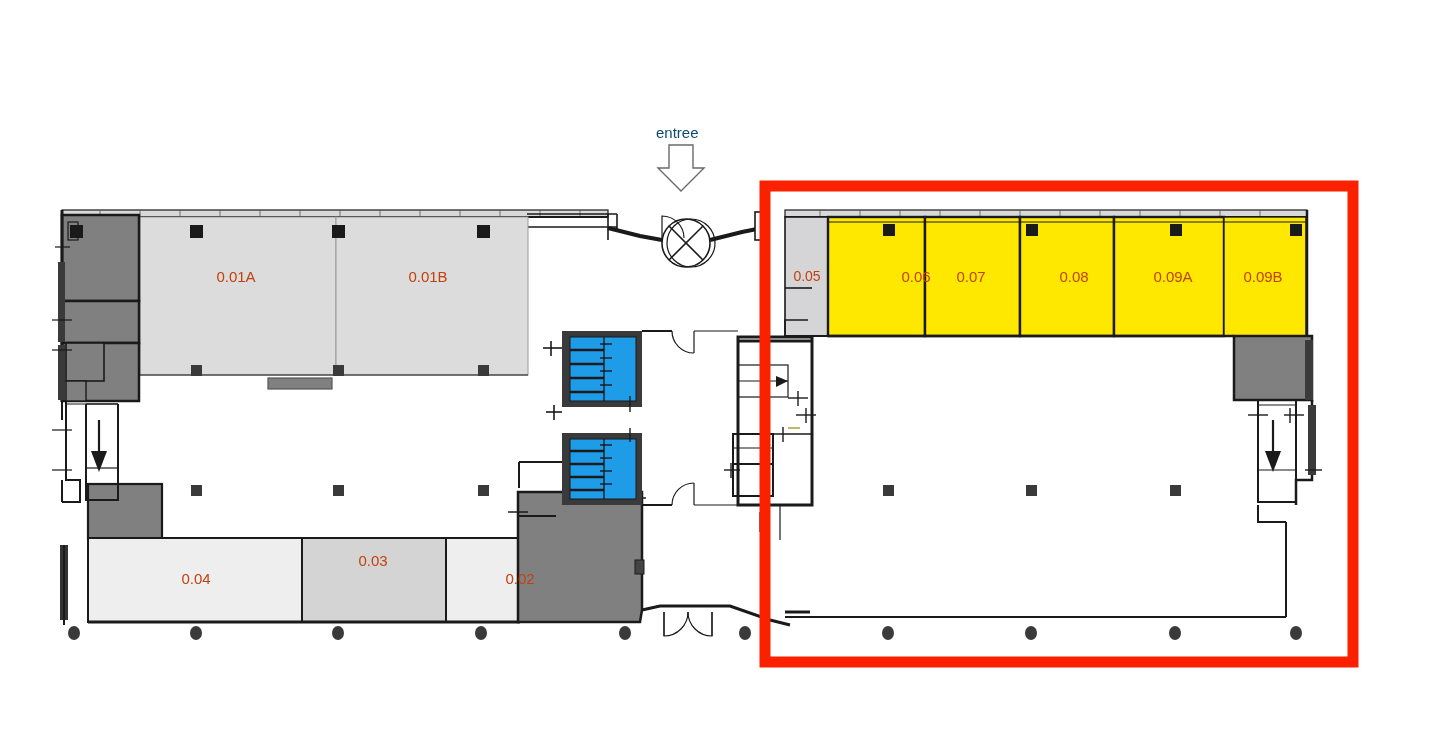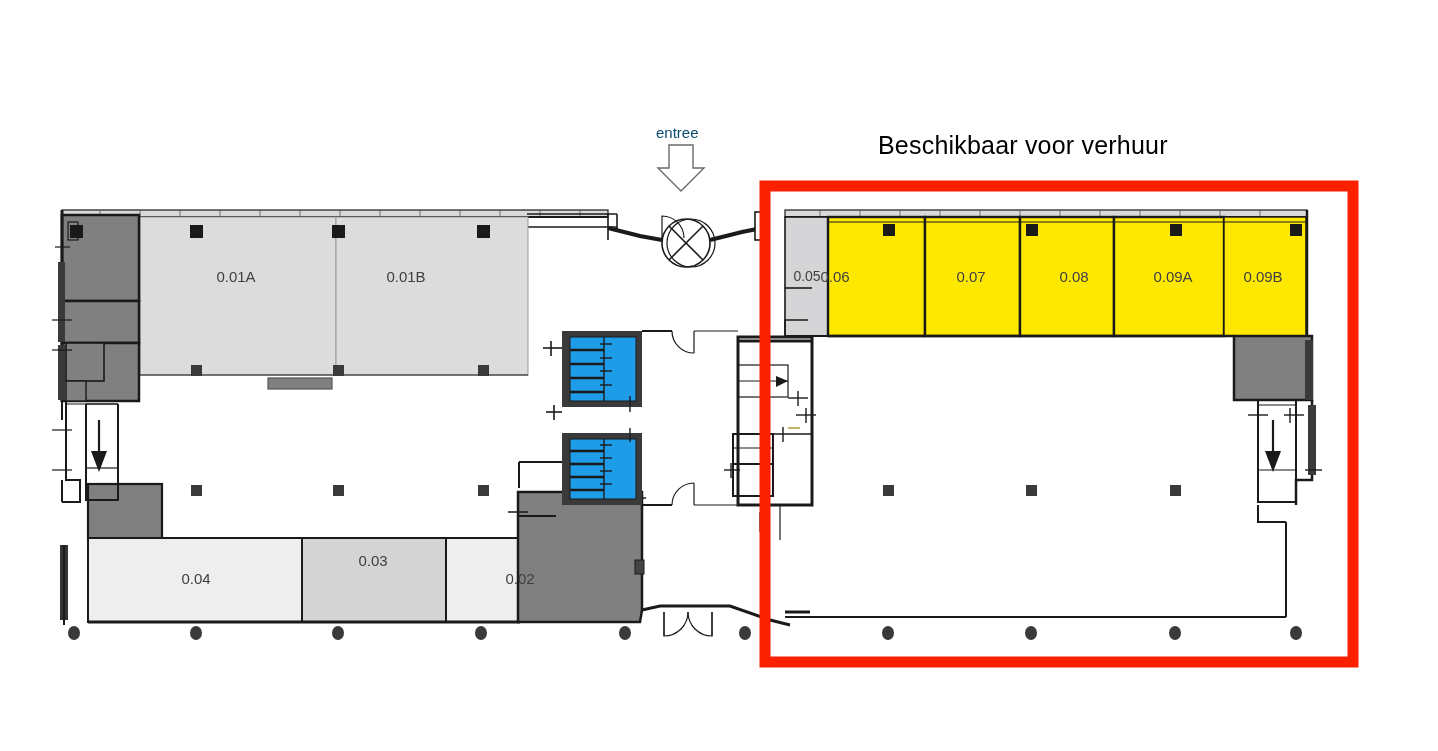--- a/index.html
+++ b/index.html
@@ -37,21 +37,21 @@
     letter-spacing: 0.2px;
   }
   #entree-label {
     font-size: 15px;
     color: #0c4a6e;
     left: 656px;
     top: 124px;
   }
   .unit-label {
     font-size: 15px;
-    color: #404040;
+    color: #c2410c;
     transform: translate(-50%, -50%);
   }
   .unit-label.small {
     font-size: 14px;
   }
 </style>
 </head>
 <body>
 
 <div id="stage">
@@ -329,29 +329,28 @@
     </g>
 
     <g fill="#ffffff" stroke="#6a6a6a" stroke-width="1.4">
       <polygon points="669,145 693,145 693,168 704,168 681,191 658,168 669,168"></polygon>
     </g>
 
     <rect x="765" y="186" width="588" height="476" fill="none" stroke="#fa2000" stroke-width="11"></rect>
 
   </svg>
 
-  <div class="lbl" id="title-available">Beschikbaar voor verhuur</div>
 
   <div class="lbl" id="entree-label">entree</div>
 
   <div class="lbl unit-label" style="left:236px; top:276px;">0.01A</div>
-  <div class="lbl unit-label" style="left:406px; top:276px;">0.01B</div>
+  <div class="lbl unit-label" style="left:428px; top:276px;">0.01B</div>
   <div class="lbl unit-label" style="left:482px; top:578px;margin-left:38px;">0.02</div>
   <div class="lbl unit-label" style="left:373px; top:560px;text-align:center;">0.03</div>
   <div class="lbl unit-label" style="left:196px; top:578px;">0.04</div>
   <div class="lbl unit-label small" style="left:807px; top:276px;">0.05</div>
-  <div class="lbl unit-label" style="left:835px; top:276px;text-align:center;">0.06</div>
+  <div class="lbl unit-label" style="left:916px; top:276px;text-align:center;">0.06</div>
   <div class="lbl unit-label" style="left:971px; top:276px;">0.07</div>
   <div class="lbl unit-label" style="left:1074px; top:276px;">0.08</div>
   <div class="lbl unit-label" style="left:1164px; top:276px;margin-left:9px;">0.09A</div>
   <div class="lbl unit-label" style="left:1263px; top:276px;text-align:center;">0.09B</div>
 
 </div>
 
 </body></html>

